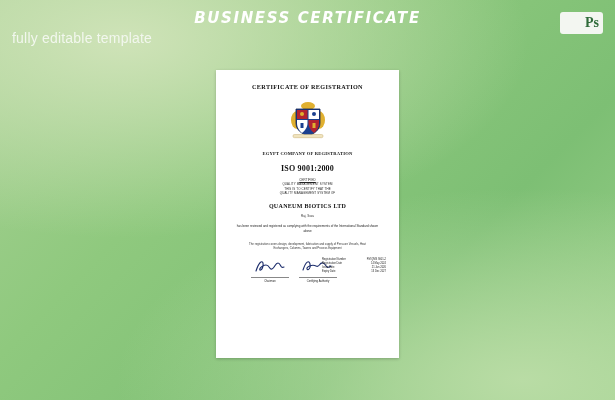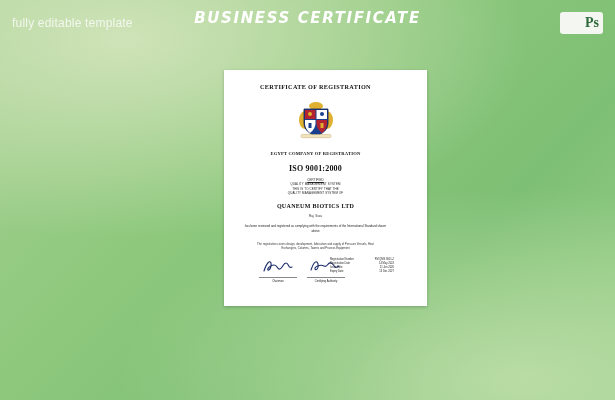--- a/index.html
+++ b/index.html
@@ -40,23 +40,23 @@
     color: #ffffff;
   }
   .brand-name {
     font-size: 15px;
     font-weight: bold;
     letter-spacing: 0.5px;
     line-height: 16px;
     font-family: "DejaVu Sans", sans-serif;
   }
   .brand-tag {
-    font-size: 12px;
+    font-size: 14px;
     line-height: 10px;
-    margin-top: 9px;
+    margin-top: 24px;
     color: #f2f7ee;
     letter-spacing: 0.2px;
   }
 
   .doc-title {
     position: absolute;
     left: 0;
     top: 9px;
     width: 615px;
     text-align: center;
@@ -83,27 +83,26 @@
     display: flex;
     align-items: center;
     justify-content: center;
     line-height: 1;
     padding-left: 21px;
   }
 
   
   .sheet {
     position: absolute;
-    left: 224px;
+    left: 216px;
     top: 70px;
     width: 183px;
-    height: 236px;
+    height: 288px;
     background: #ffffff;
     box-shadow: 0 1px 3px rgba(0,0,0,0.22);
-    padding-left: 20px;
   }
 
   .sheet-inner {
     position: absolute;
     left: 11px;
     top: 9px;
     width: 161px;
     height: 241px;
     text-align: center;
     color: #111111;

